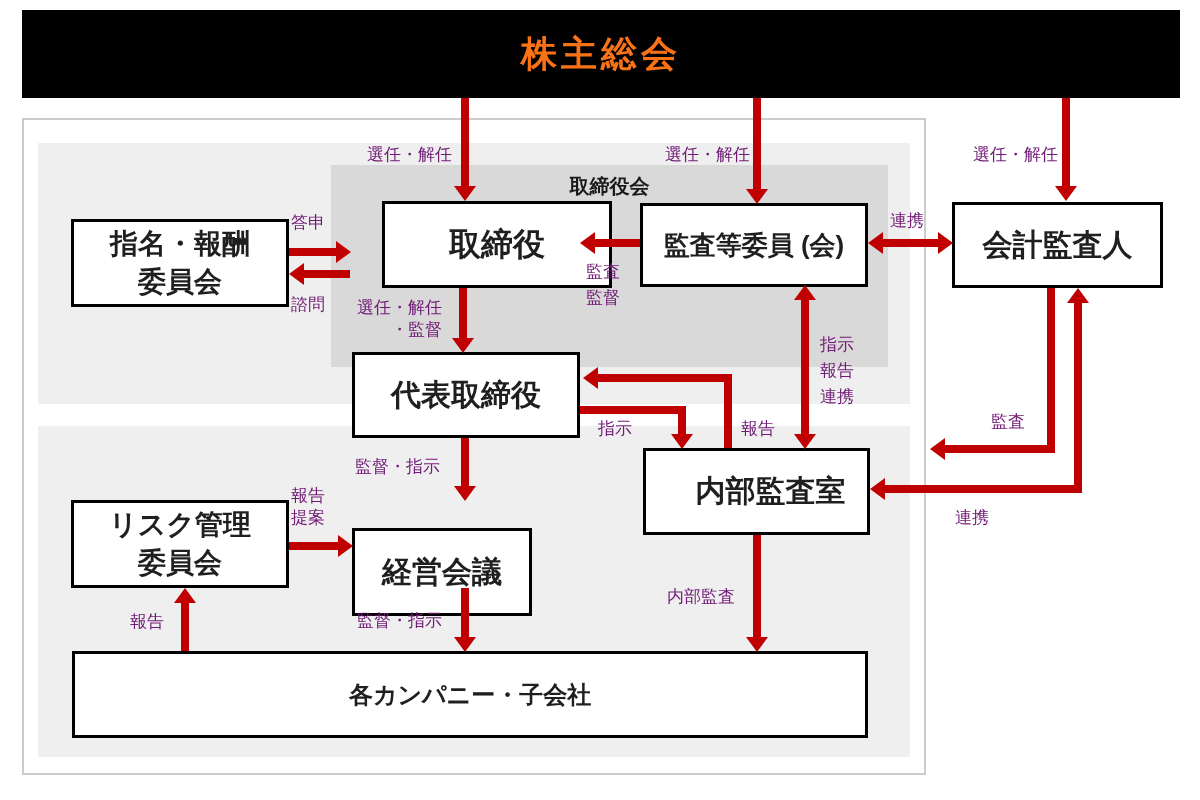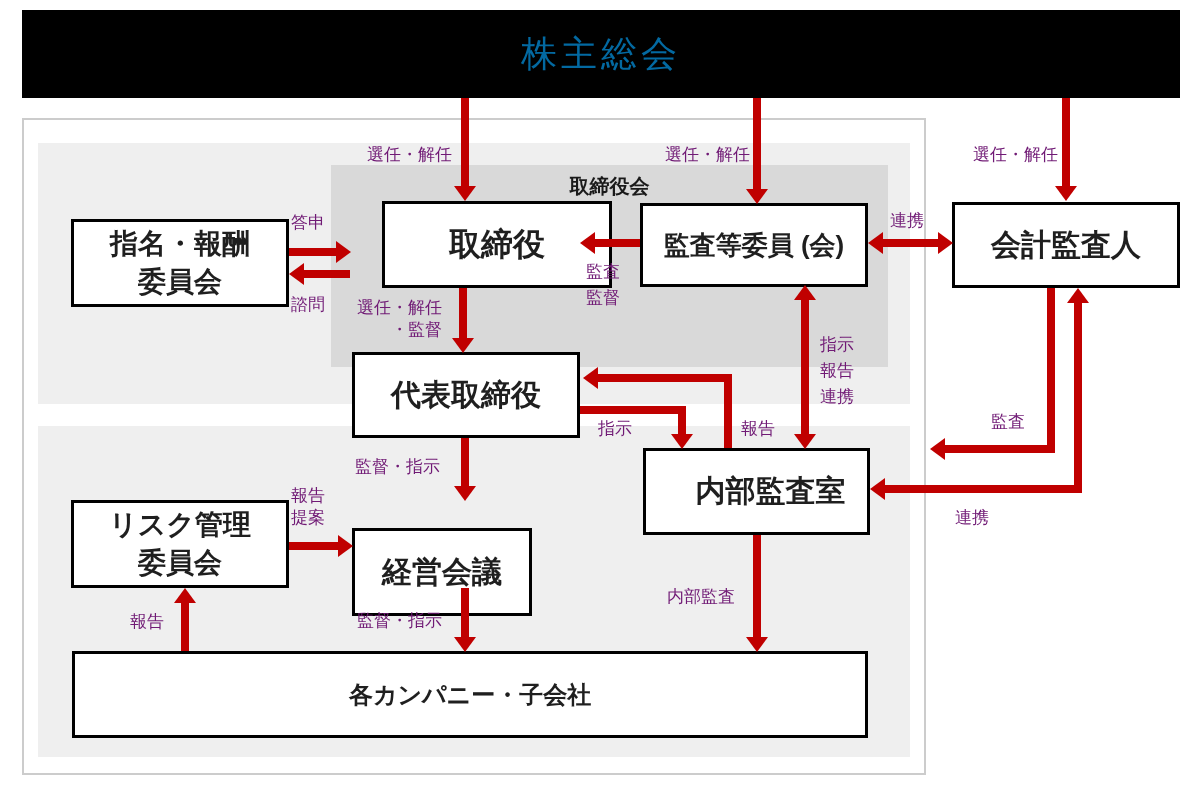--- a/index.html
+++ b/index.html
@@ -6,21 +6,21 @@
   #stage{
     position:relative;width:1200px;height:800px;background:#ffffff;overflow:hidden;
     font-family:"Liberation Sans","DejaVu Sans",sans-serif;color:#1a1a1a;
   }
   .abs{position:absolute;box-sizing:border-box;}
   
   #header-bar{
     left:22px;top:10px;width:1158px;height:88px;background:#000000;
     display:flex;align-items:center;justify-content:center;
   }
-  #header-bar .title{color:#0369a1;font-size:36px;font-weight:normal;letter-spacing:4px;text-align:right;}
+  #header-bar .title{color:#f97316;font-size:36px;font-weight:bold;letter-spacing:4px;text-align:right;}
   
   #outer{left:22px;top:118px;width:904px;height:657px;background:#ffffff;border:2px solid #cccccc;}
   .panel{background:#efefef;}
   #panel-top{left:38px;top:143px;width:872px;height:261px;}
   #panel-bottom{left:38px;top:426px;width:872px;height:331px;}
   #board-panel{left:331px;top:165px;width:557px;height:202px;background:#d9d9d9;}
   #board-panel .board-label{
     position:absolute;left:0;top:8px;width:100%;text-align:center;
     font-size:20px;font-weight:bold;color:#1a1a1a;
   }
@@ -58,21 +58,21 @@
   </div>
 
   <div class="abs" id="header-bar">
     <span class="title">株主総会</span>
   </div>
 
   <div class="abs node fs27" style="left:71px;top:219px;width:218px;height:88px;">指名・報酬
 委員会</div>
   <div class="abs node fs32" style="left:350px;top:201px;width:230px;height:87px;margin-left:32px;">取締役</div>
   <div class="abs node fs26" style="left:640px;top:203px;width:228px;height:84px;">監査等委員 (会)</div>
-  <div class="abs node fs30" style="left:952px;top:202px;width:228px;height:86px;">会計監査人</div>
+  <div class="abs node fs30" style="left:952px;top:202px;width:211px;height:86px;">会計監査人</div>
   <div class="abs node fs30" style="left:352px;top:352px;width:228px;height:86px;">代表取締役</div>
   <div class="abs node fs30" style="left:643px;top:448px;width:227px;height:87px;padding-left:28px;">内部監査室</div>
   <div class="abs node fs27" style="left:71px;top:500px;width:218px;height:88px;">リスク管理
 委員会</div>
   <div class="abs node fs30" style="left:352px;top:528px;width:180px;height:88px;">経営会議</div>
   <div class="abs node fs28" style="left:72px;top:651px;width:796px;height:87px;">各カンパニー・子会社</div>
 
   <div class="abs line" style="left:461px;top:98px;width:8px;height:88px;"></div>
   <div class="abs ah ah-down" style="left:454px;top:186px;"></div>
   <div class="abs lbl" style="left:340px;top:144px;width:112px;text-align:right;">選任・解任</div>

